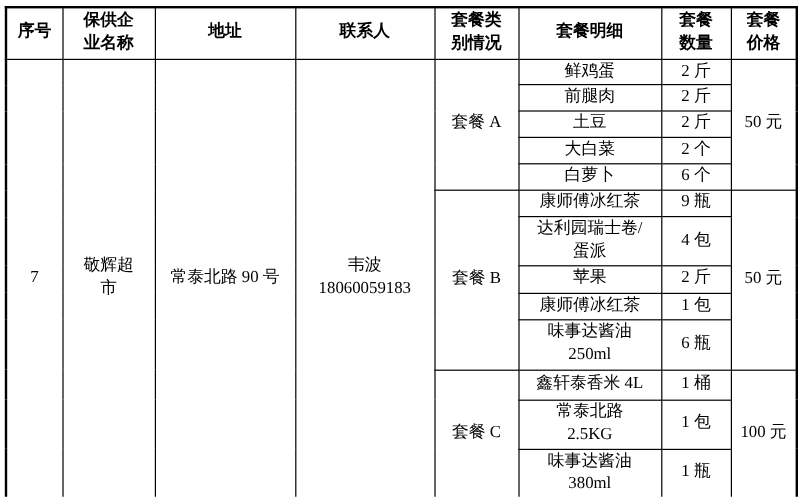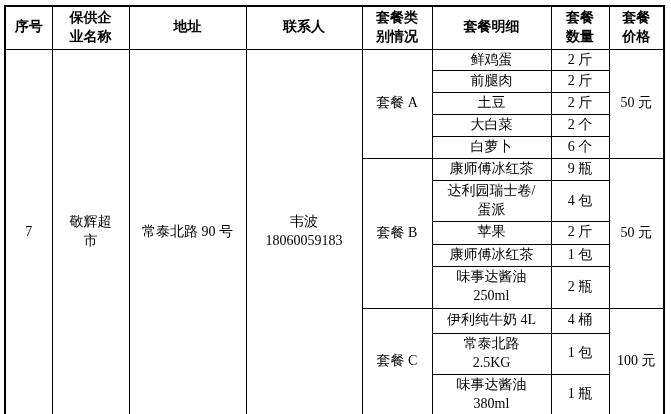--- a/index.html
+++ b/index.html
@@ -120,27 +120,27 @@
         <td class="c-item">苹果</td>
         <td>2 斤</td>
       </tr>
       <tr style="height:22px">
         <td class="c-item">康师傅冰红茶</td>
         <td>1 包</td>
       </tr>
       <tr style="height:42px">
         <td class="c-item">味事达酱油
 250ml</td>
-        <td>2 瓶</td>
+        <td>6 瓶</td>
       </tr>
 
       <tr style="height:25px">
         <td rowspan="3">套餐 C</td>
-        <td class="c-item">伊利纯牛奶 4L</td>
-        <td>4 桶</td>
+        <td class="c-item">鑫轩泰香米 4L</td>
+        <td>1 桶</td>
         <td rowspan="3">100 元</td>
       </tr>
       <tr style="height:41px">
         <td class="c-item">常泰北路
 2.5KG</td>
         <td>1 包</td>
       </tr>
       <tr style="height:40px">
         <td class="c-item">味事达酱油
 380ml</td>

